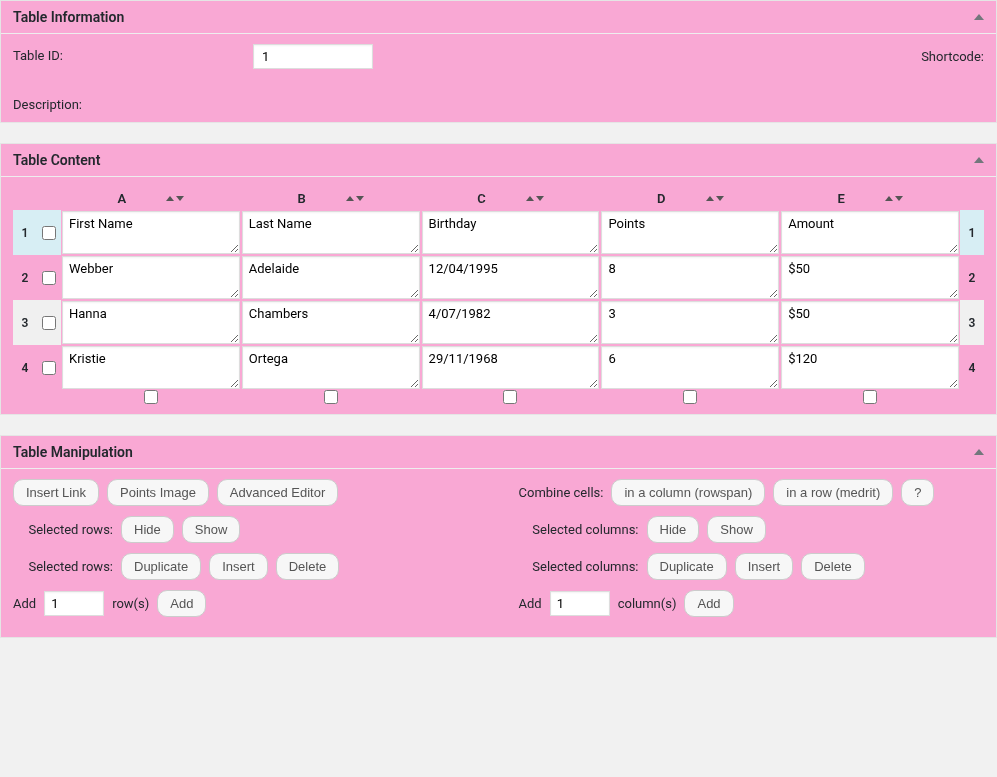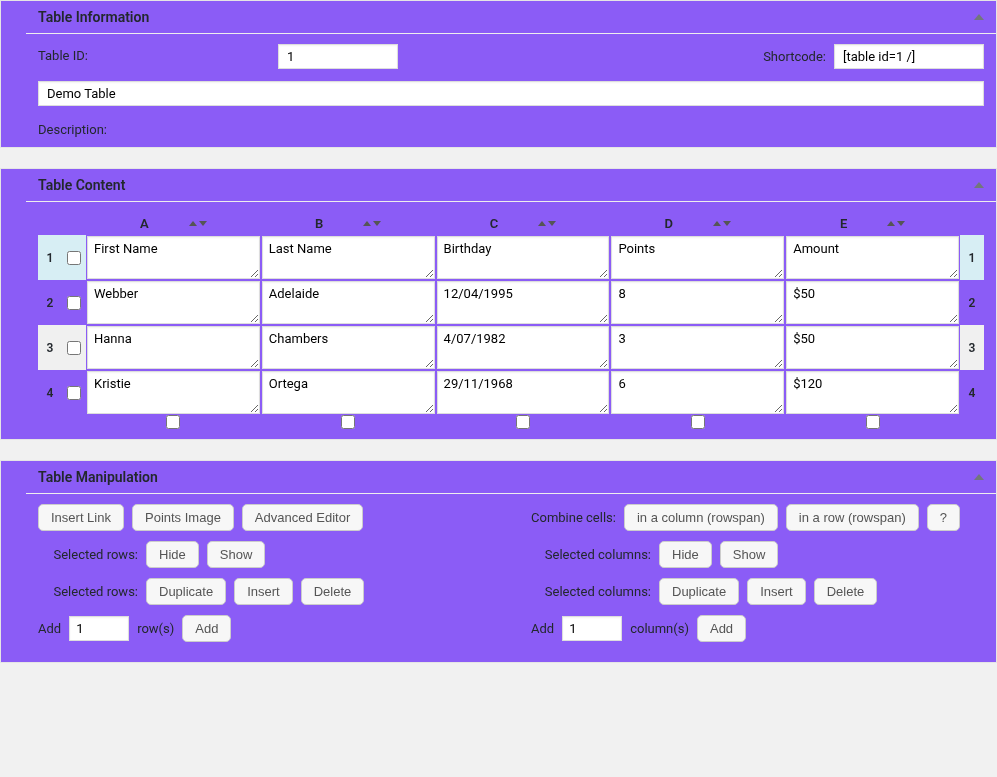--- a/index.html
+++ b/index.html
@@ -6,24 +6,23 @@
   body {
     margin: 0;
     padding: 0;
     font-family: -apple-system, BlinkMacSystemFont, "Segoe UI", Roboto, sans-serif;
     font-size: 13px;
     color: #23282d;
     background: #f1f1f1;
     width: 997px;
   }
   .panel {
-    background: #8b5cf6;
+    background: #f9a8d4;
     border: 1px solid #e5e5e5;
     margin-bottom: 20px;
-    padding-left: 25px;
   }
   .panel-header {
     border-bottom: 1px solid #eee;
     padding: 8px 12px;
     display: flex;
     justify-content: space-between;
     align-items: center;
   }
   .panel-header h3 {
     margin: 0;
@@ -133,21 +132,21 @@
     resize: both;
     background: #fff;
   }
   .row-header-strip { background: #d7eef4; }
   .row-alt-strip { background: #f0f0f0; }
 
   
   .btn {
     background: #f7f7f7;
     border: 1px solid #ccc;
-    border-radius: 5px;
+    border-radius: 10px;
     padding: 5px 12px;
     font-size: 13px;
     cursor: pointer;
     color: #555;
   }
   .manip-cols {
     display: flex;
     gap: 40px;
   }
   .manip-col { flex: 1; }
@@ -169,28 +168,24 @@
     <h3>Table Information</h3>
     <div class="collapse-arrow"></div>
   </div>
   <div class="panel-body">
     <div class="info-row first">
       <div class="info-label">Table ID:</div>
       <div class="info-value">
         <input type="text" class="small" value="1" style="">
         <div class="shortcode-group">
           <span>Shortcode:</span>
-          <input type="text" class="shortcode-box" readonly="" value="[table id=1 /]" style="">
         </div>
       </div>
     </div>
     <div class="info-row">
-      <div class="info-value">
-        <input type="text" class="full" value="Demo Table" style="">
-      </div>
     </div>
     <div class="info-row">
       <div class="info-label">Description:</div>
     </div>
   </div>
 </div>
 
 <div class="panel">
   <div class="panel-header">
     <h3>Table Content</h3>
@@ -327,21 +322,21 @@
           <span>Add</span>
           <input type="text" class="tiny" value="1" style="">
           <span>row(s)</span>
           <button class="btn">Add</button>
         </div>
       </div>
       <div class="manip-col">
         <div class="manip-row">
           <span>Combine cells:</span>
           <button class="btn">in a column (rowspan)</button>
-          <button class="btn">in a row (rowspan)</button>
+          <button class="btn">in a row (medrit)</button>
           <button class="btn">?</button>
         </div>
         <div class="manip-row">
           <span class="manip-label" style="min-width:120px">Selected columns:</span>
           <button class="btn">Hide</button>
           <button class="btn">Show</button>
         </div>
         <div class="manip-row">
           <span class="manip-label" style="min-width:120px">Selected columns:</span>
           <button class="btn">Duplicate</button>

